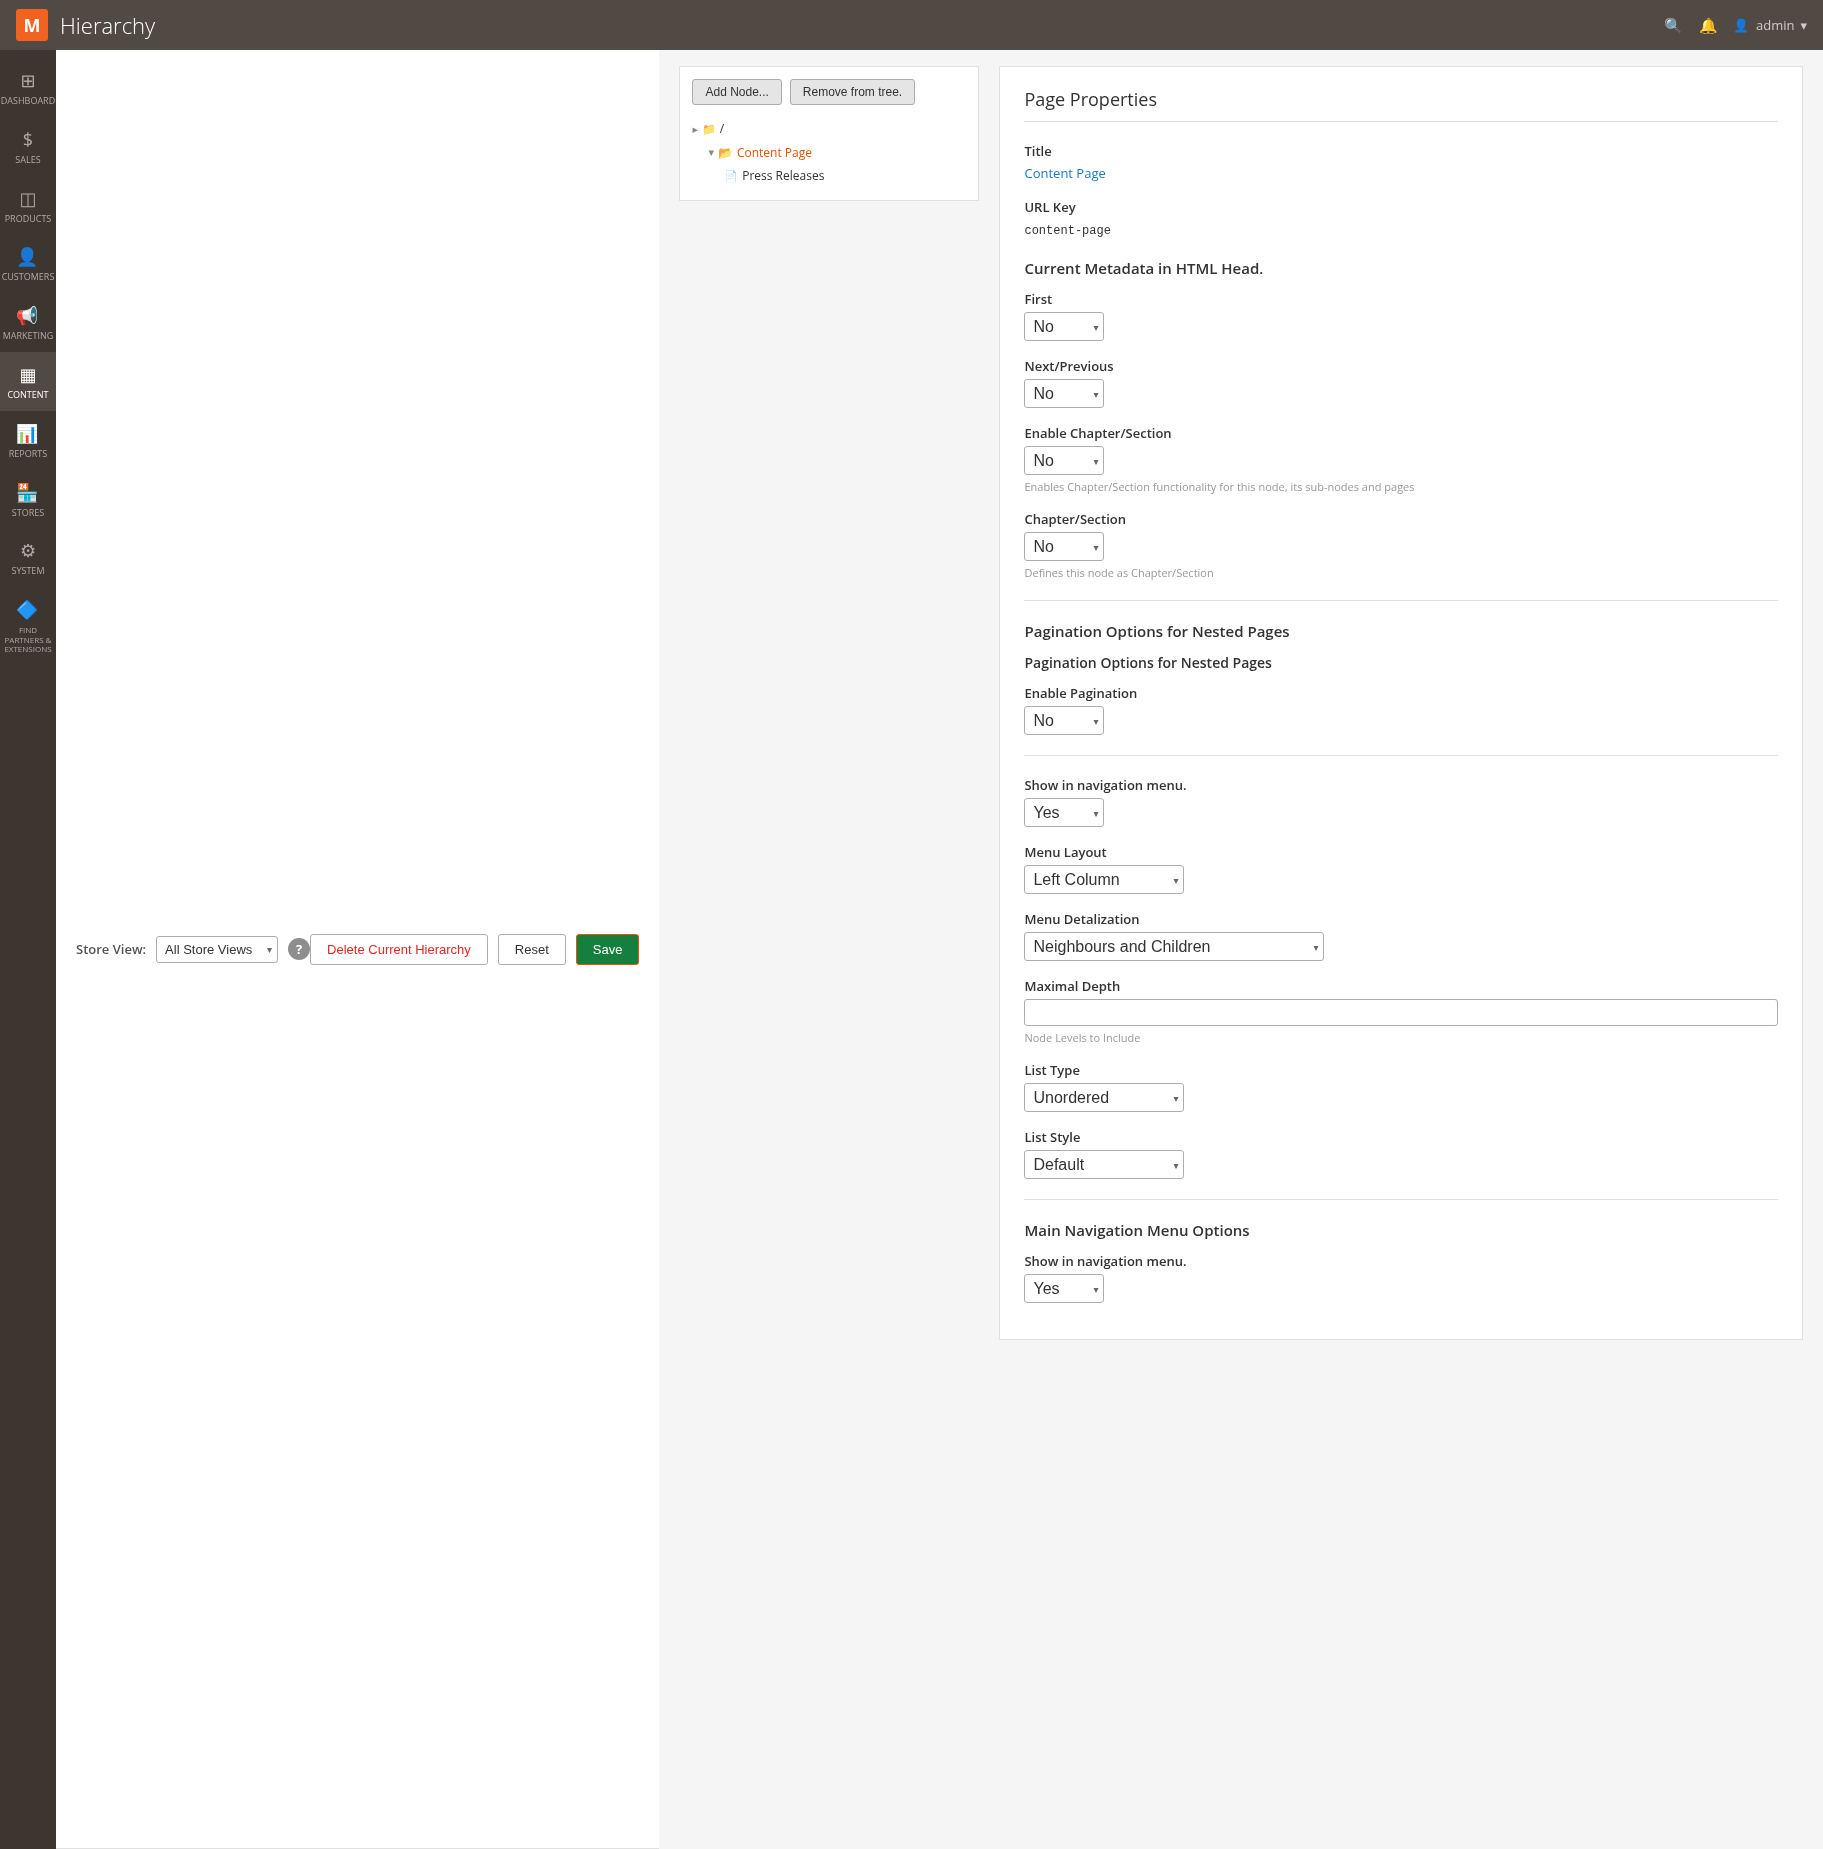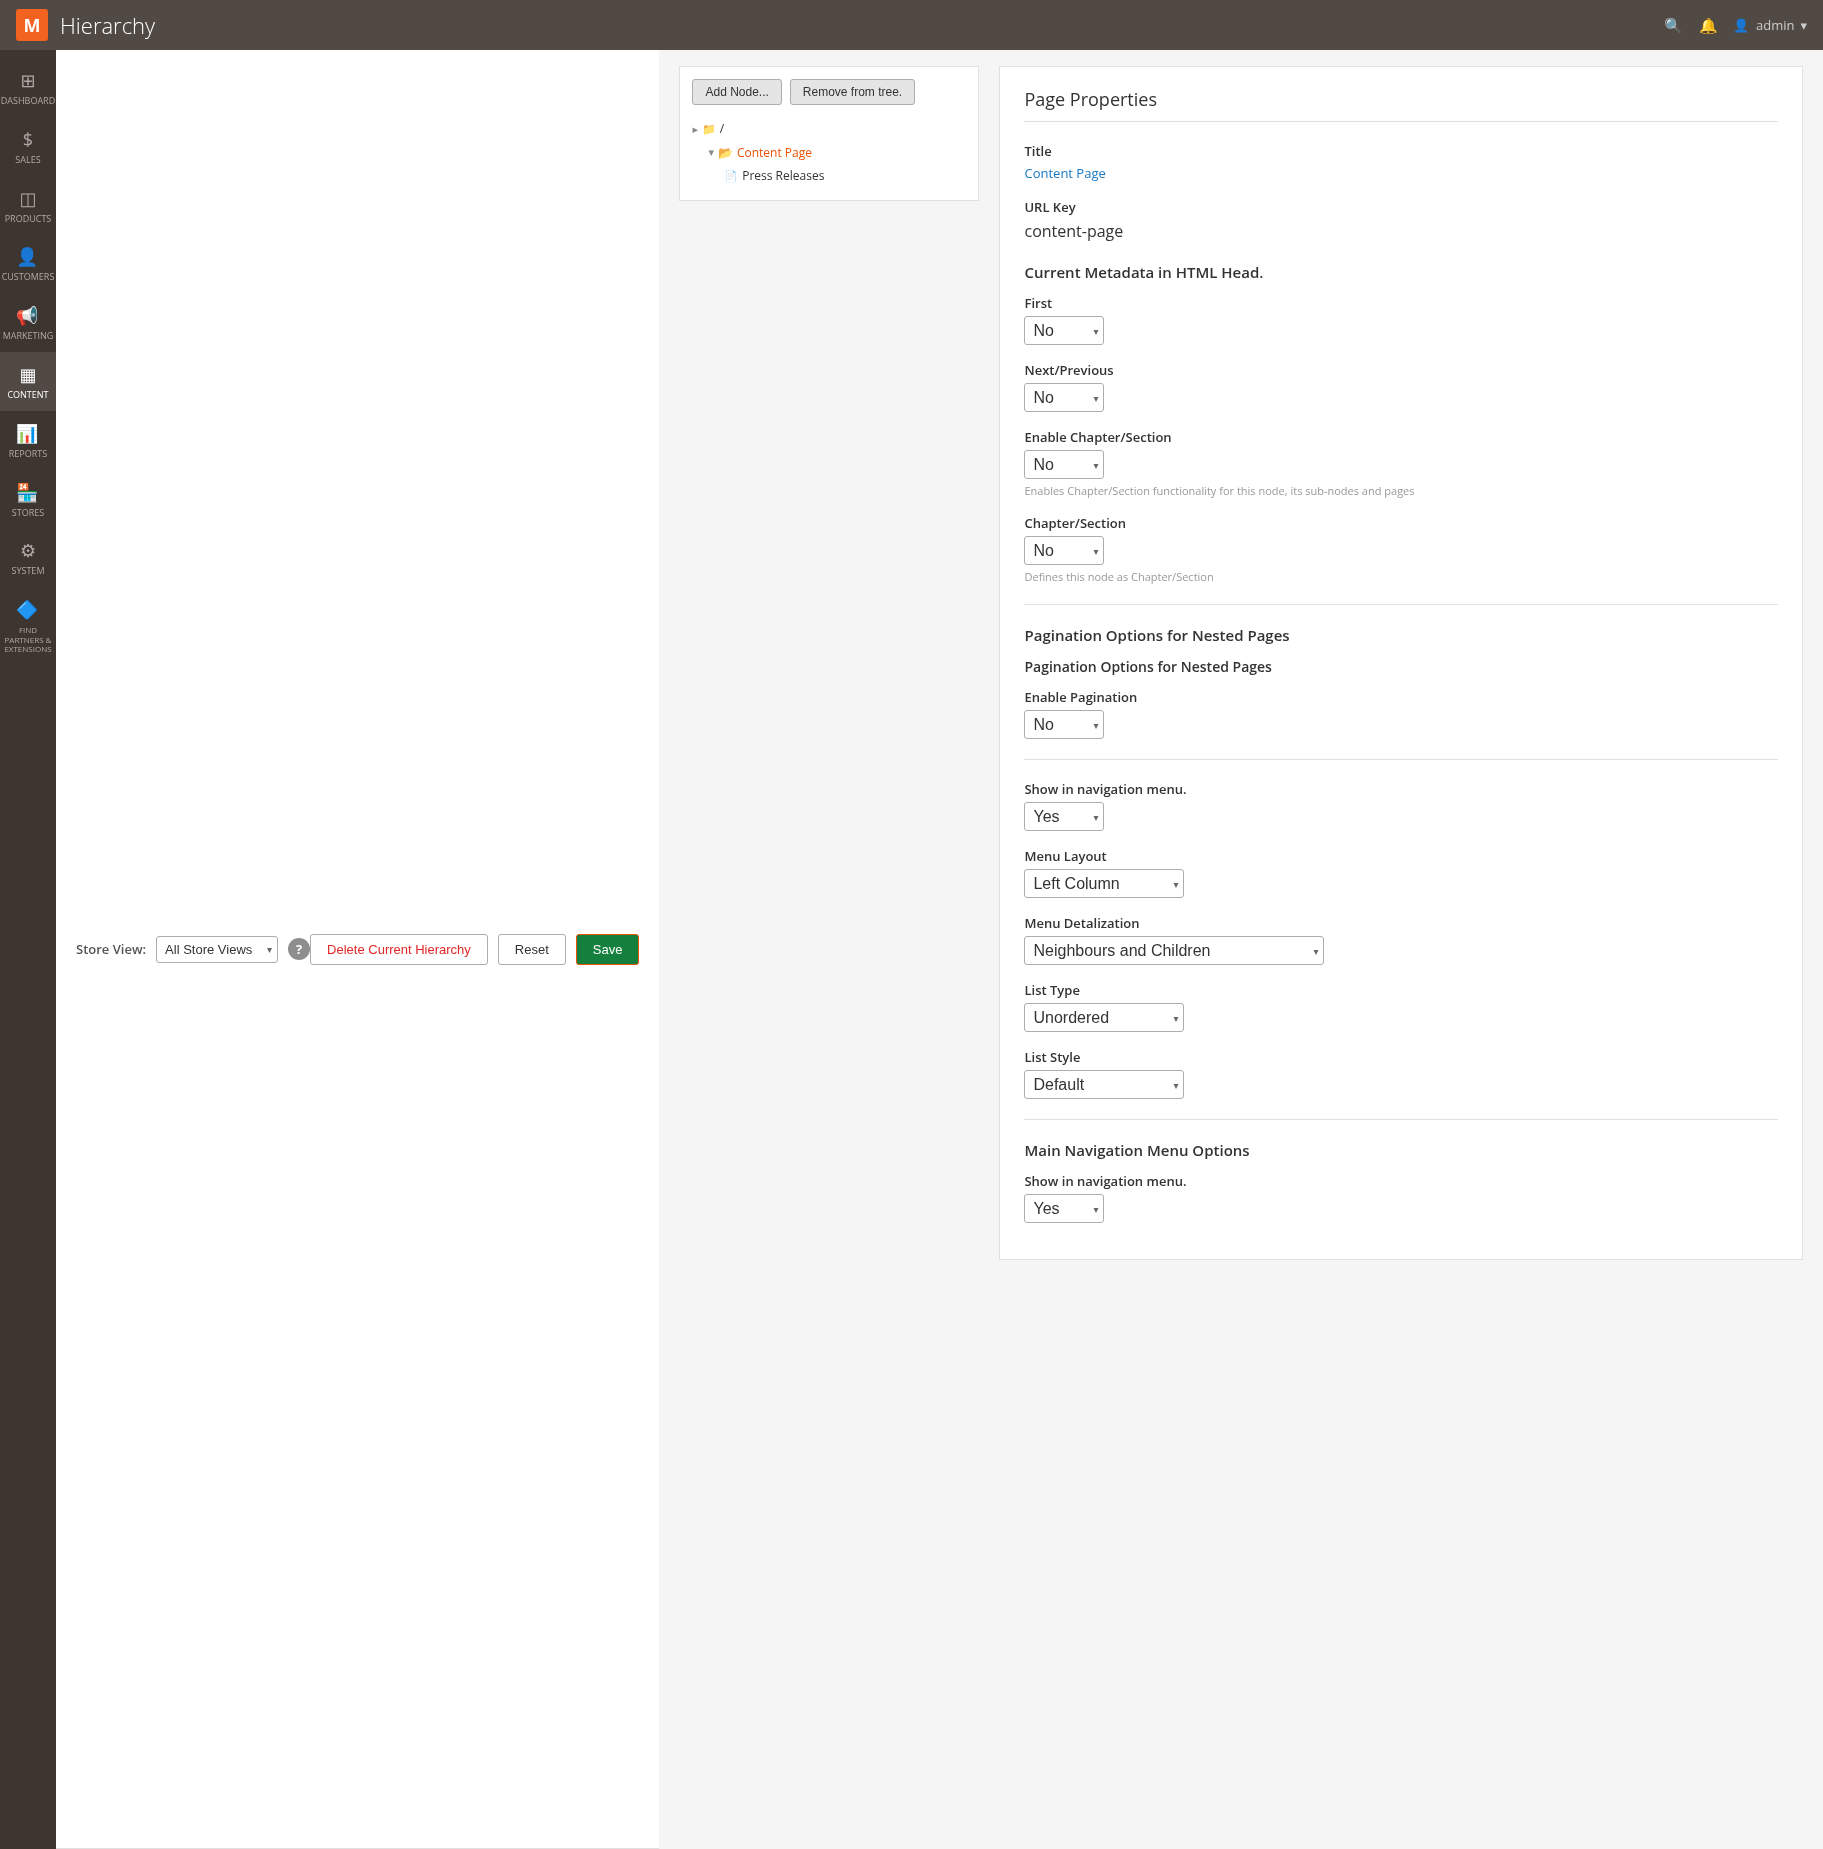--- a/index.html
+++ b/index.html
@@ -179,21 +179,21 @@
       margin: 20px 0 12px 0;
     }
     .field-group { margin-bottom: 16px; }
     .field-label {
       font-size: 13px;
       font-weight: 600;
       color: #333;
       margin-bottom: 4px;
       display: block;
     }
-    .field-value { font-size: 16px; color: #333; }
+    .field-value { font-size: 12px; color: #333; font-family: Liberation Mono, monospace; }
     .field-link { font-size: 13px; color: #1979c3; text-decoration: none; }
     .field-hint { font-size: 11px; color: #999; margin-top: 4px; }
 
     .select-field-wrap {
       position: relative; display: inline-flex; align-items: center;
     }
     .field-select {
       border: 1px solid #adadad;
       background: #fff;
       padding: 5px 28px 5px 8px;
@@ -449,20 +449,25 @@
           <div class="select-field-wrap">
             <select class="field-select field-select-full">
               <option>Neighbours and Children</option>
               <option>Children Only</option>
               <option>Siblings Only</option>
             </select>
             <span class="select-arrow-sm">▾</span>
           </div>
         </div>
 
+        <div class="field-group">
+          <span class="field-label">Maximal Depth</span>
+          <input type="text" class="field-input" value="" style="max-width: 100%;">
+          <div class="field-hint">Node Levels to Include</div>
+        </div>
 
         <div class="field-group">
           <span class="field-label">List Type</span>
           <div class="select-field-wrap">
             <select class="field-select field-select-wide">
               <option>Unordered</option>
               <option>Ordered</option>
             </select>
             <span class="select-arrow-sm">▾</span>
           </div>

